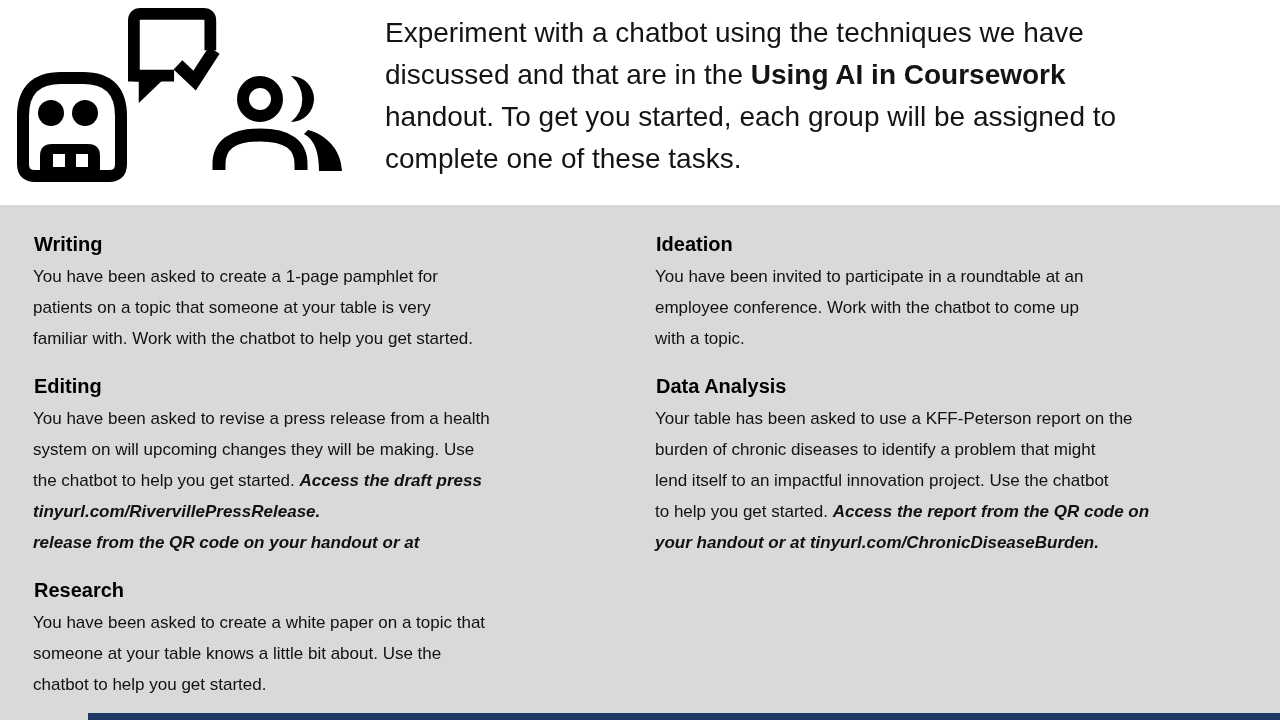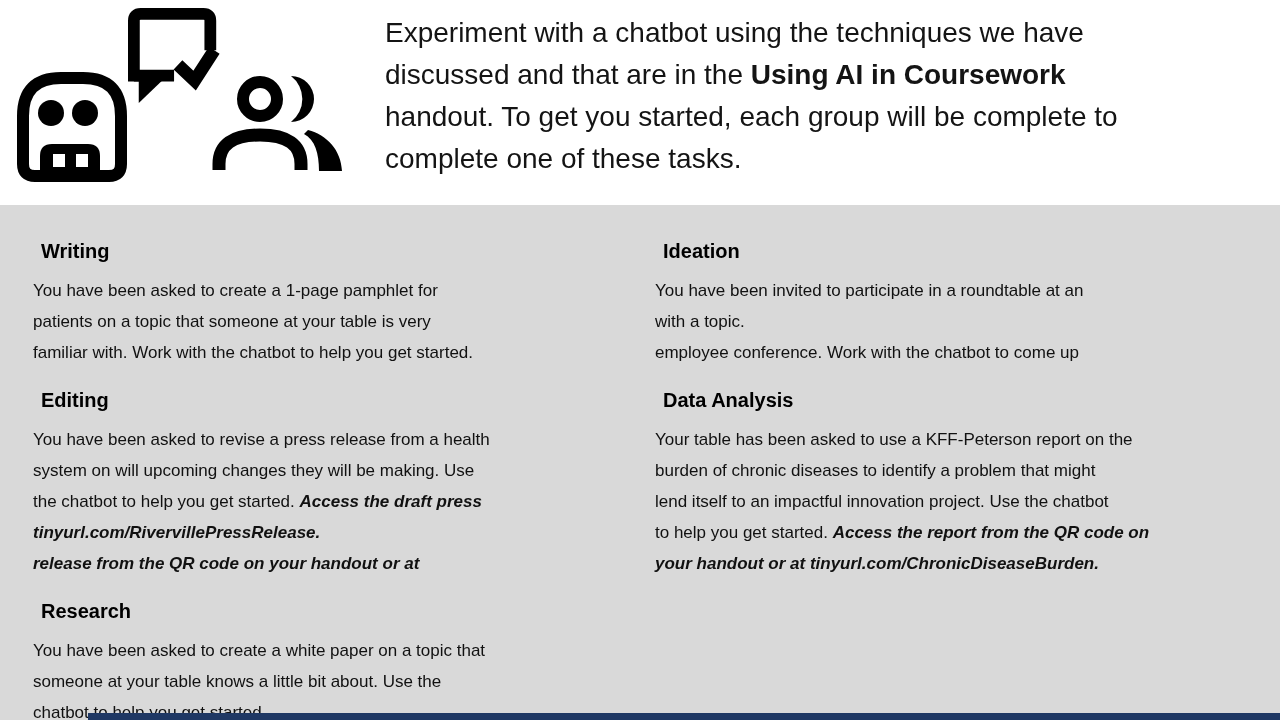--- a/index.html
+++ b/index.html
@@ -20,21 +20,21 @@
     position:absolute;left:385px;top:12px;width:860px;
     font-size:28px;line-height:42px;color:#141414;white-space:nowrap;
   }
   
   .panel{position:absolute;left:0;top:205px;width:1280px;height:515px;background:#d9d9d9;}
   .col{position:absolute;top:22px;}
   .col-left{left:33px;width:605px;}
   .col-right{left:655px;width:615px;}
   .task{margin:0 0 16px 0;}
   .task h3{
-    margin:8px;font-size:20px;line-height:32px;font-weight:700;color:#000000;
+    margin:1px;font-size:20px;line-height:32px;font-weight:700;color:#000000;
   }
   .task p.line{
     margin:0;font-size:17px;line-height:31px;color:#111111;white-space:nowrap;
   }
   .b{font-weight:700;}
   .i{font-style:italic;font-weight:bold;}
   
   .bottom-bar{position:absolute;left:88px;right:0;bottom:0;height:7px;background:#1f3864;}
 </style>
 </head>
@@ -66,21 +66,21 @@
         <circle cx="55" cy="35" r="17" fill="none" stroke="#000" stroke-width="12"></circle>
         <path d="M 14,106 L 14,100 Q 14,71 55,71 Q 96,71 96,100 L 96,106" fill="none" stroke="#000" stroke-width="13"></path>
         <path d="M 86,12 A 23,23 0 1 1 86,58 A 29,29 0 0 0 86,12 Z" fill="#000"></path>
         <path d="M 103,66 C 122,71 136,86 137,107 L 114,107 C 114,89 110,76 99,70 Z" fill="#000"></path>
       </svg>
     </div>
 
     <div class="header">
       <div class="hline"><span>Experiment with a chatbot using the techniques we have</span></div>
       <div class="hline"><span>discussed and that are in the </span><span class="b">Using AI in Coursework</span></div>
-      <div class="hline"><span>handout. To get you started, each group will be complete to</span></div>
+      <div class="hline"><span>handout. To get you started, each group will be assigned to</span></div>
       <div class="hline"><span>complete one of these tasks.</span></div>
     </div>
   </div>
 
   <div class="panel">
 
     <div class="col col-left">
 
       <section class="task">
         <h3>Writing</h3>
@@ -105,22 +105,22 @@
         <p class="line"><span>chatbot to help you get started.</span></p>
       </section>
 
     </div>
 
     <div class="col col-right">
 
       <section class="task">
         <h3>Ideation</h3>
         <p class="line"><span>You have been invited to participate in a roundtable at an</span></p>
+        <p class="line"><span>employee conference. Work with the chatbot to come up</span></p>
         <p class="line"><span>with a topic.</span></p>
-        <p class="line"><span>employee conference. Work with the chatbot to come up</span></p>
       </section>
 
       <section class="task">
         <h3>Data Analysis</h3>
         <p class="line"><span>Your table has been asked to use a KFF-Peterson report on the</span></p>
         <p class="line"><span>burden of chronic diseases to identify a problem that might</span></p>
         <p class="line"><span>lend itself to an impactful innovation project. Use the chatbot</span></p>
         <p class="line"><span>to help you get started. </span><span class="i">Access the report from the QR code on</span></p>
         <p class="line"><span class="i">your handout or at </span><span class="b i">tinyurl.com/ChronicDiseaseBurden</span><span class="i">.</span></p>
       </section>

